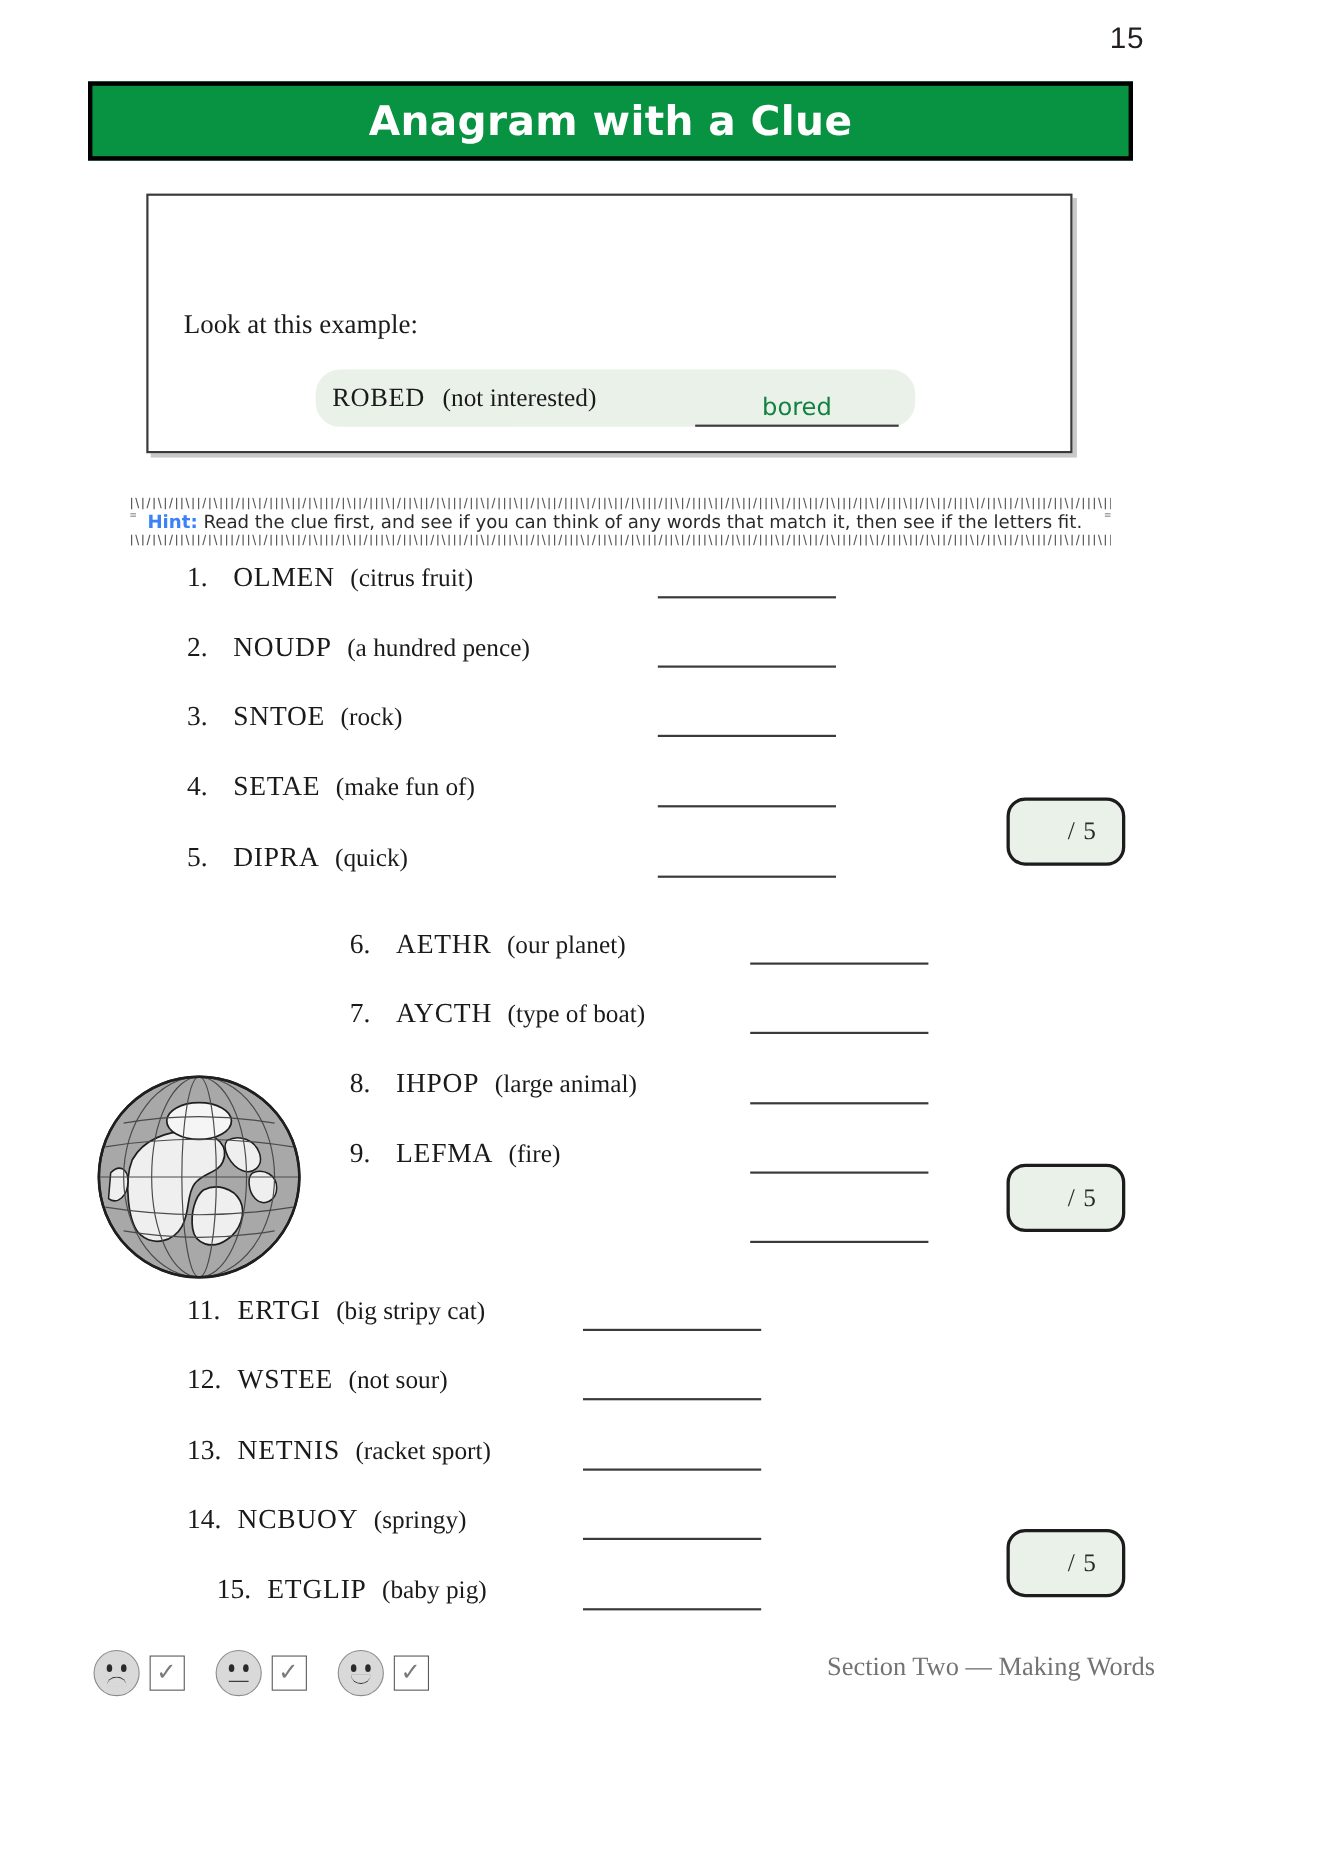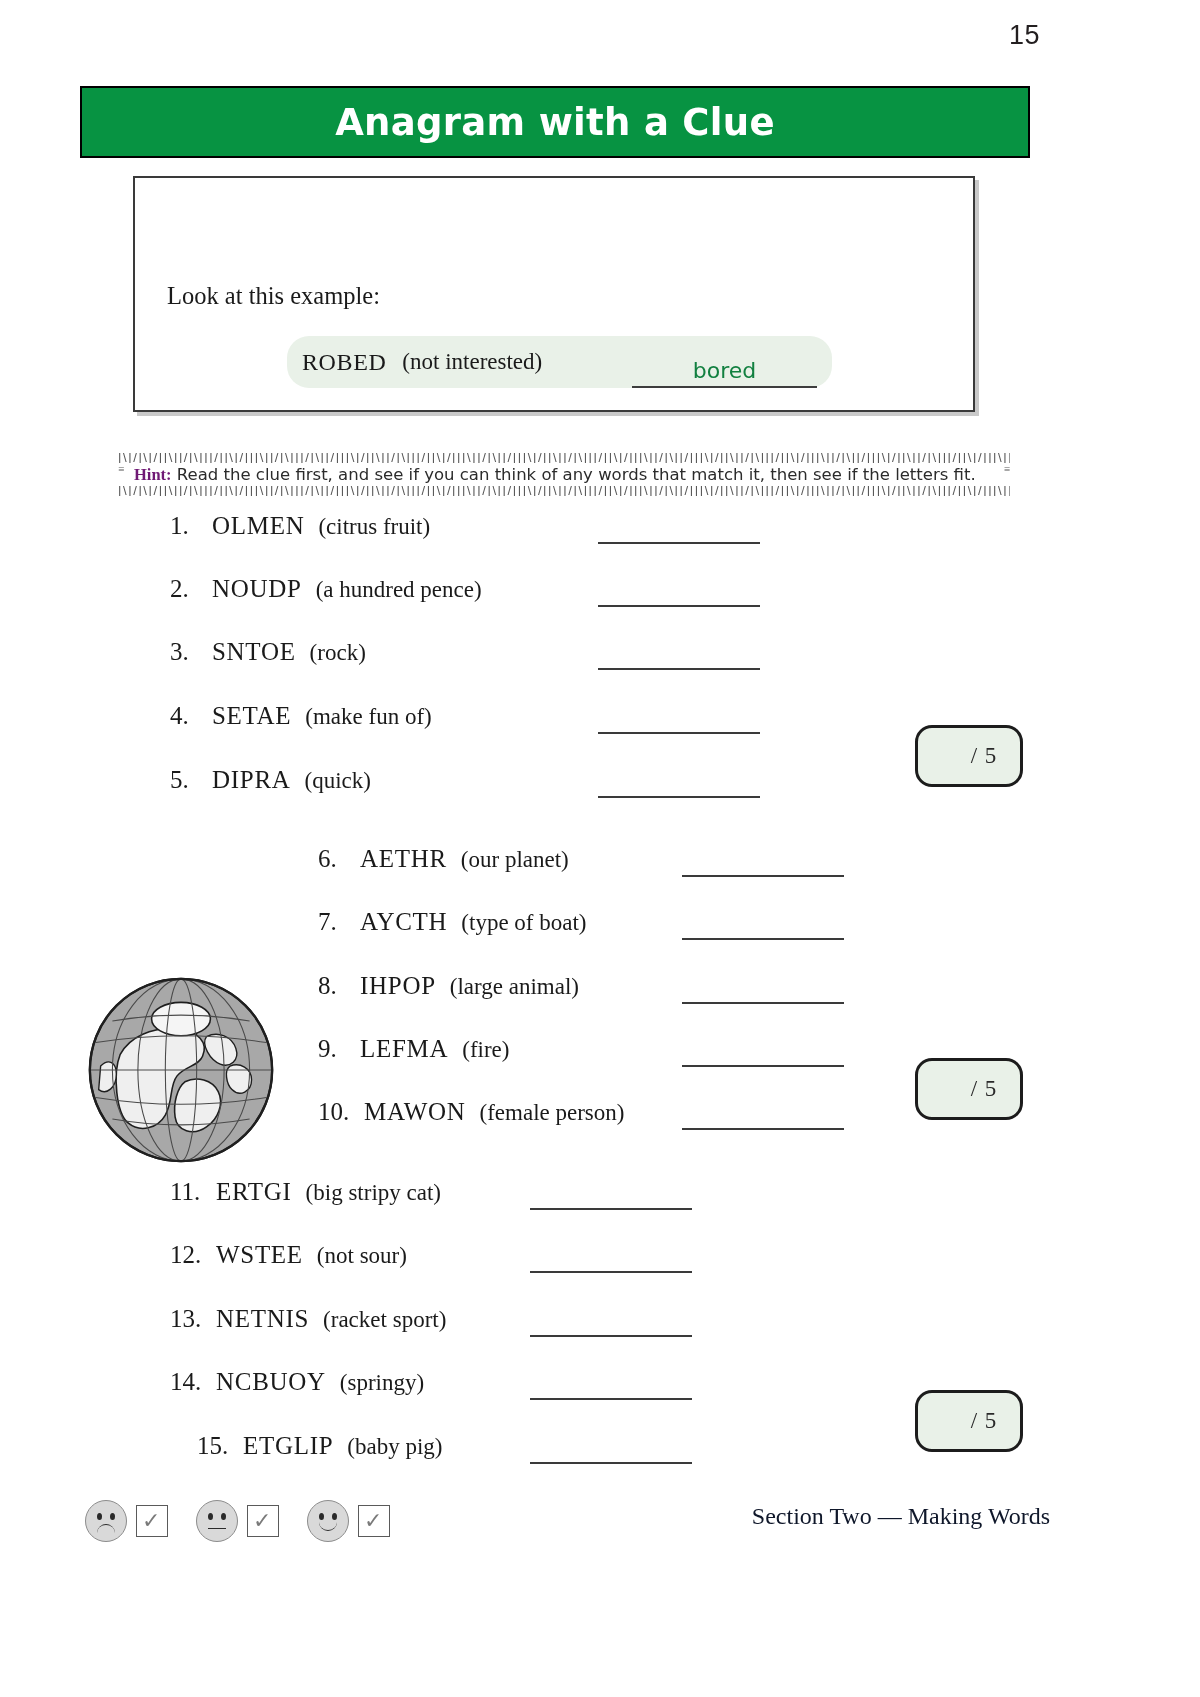--- a/index.html
+++ b/index.html
@@ -28,25 +28,25 @@
     font-family: "Liberation Sans", sans-serif;
     font-size: 27px;
     color: #231f20;
     letter-spacing: 0.5px;
   }
 
   
   .title-banner {
     position: absolute;
     left: 80px;
-    top: 86px;
+    top: 74px;
     width: 950px;
     height: 72px;
     background: #079342;
-    border: 2px solid #000000;
+    border: 4px solid #000000;
     box-sizing: border-box;
     display: flex;
     align-items: center;
     justify-content: center;
   }
   .title-banner .title-text {
     color: #ffffff;
     font-family: "DejaVu Sans", sans-serif;
     font-weight: bold;
     font-size: 37px;
@@ -154,23 +154,22 @@
     position: absolute;
     left: 16px;
     top: 13px;
     right: 16px;
     font-family: "DejaVu Sans", sans-serif;
     font-size: 16.5px;
     color: #2b2b2b;
     white-space: nowrap;
   }
   .hint-label {
-    color: #701a75;
+    color: #3b82f6;
     font-weight: bold;
-    font-family: Liberation Serif, serif;
   }
 
   
   .q-row {
     position: absolute;
     display: flex;
     align-items: baseline;
     white-space: nowrap;
   }
   .q-num {
@@ -298,21 +297,21 @@
     font-size: 22px;
     color: #7a7a7a;
     line-height: 28px;
     font-family: "DejaVu Sans", sans-serif;
   }
   .footer-section {
     position: absolute;
     right: 150px;
     top: 1503px;
     font-size: 24px;
-    color: #0f172a;
+    color: #737373;
     white-space: nowrap;
   }
 </style>
 </head>
 <body>
 
 <div id="page">
 
   <div class="page-number">15</div>
 
@@ -443,25 +442,20 @@
   </div>
   <div class="q-line" style="left:682px; top:1002px; width:162px;"></div>
 
   <div class="q-row" style="left:318px; top:1035px;">
     <span class="q-num">9.</span>
     <span class="q-word">LEFMA</span>
     <span class="q-clue">(fire)</span>
   </div>
   <div class="q-line" style="left:682px; top:1065px; width:162px;"></div>
 
-  <div class="q-row" style="left:318px; top:1098px;">
-    <span class="q-num wide">10.</span>
-    <span class="q-word">MAWON</span>
-    <span class="q-clue">(female person)</span>
-  </div>
   <div class="q-line" style="left:682px; top:1128px; width:162px;"></div>
 
   <div class="score-box" style="left:915px; top:1058px;">
     <span class="score-text">/ 5</span>
   </div>
 
   <div class="q-row" style="left:170px; top:1178px;">
     <span class="q-num wide">11.</span>
     <span class="q-word">ERTGI</span>
     <span class="q-clue">(big stripy cat)</span>

